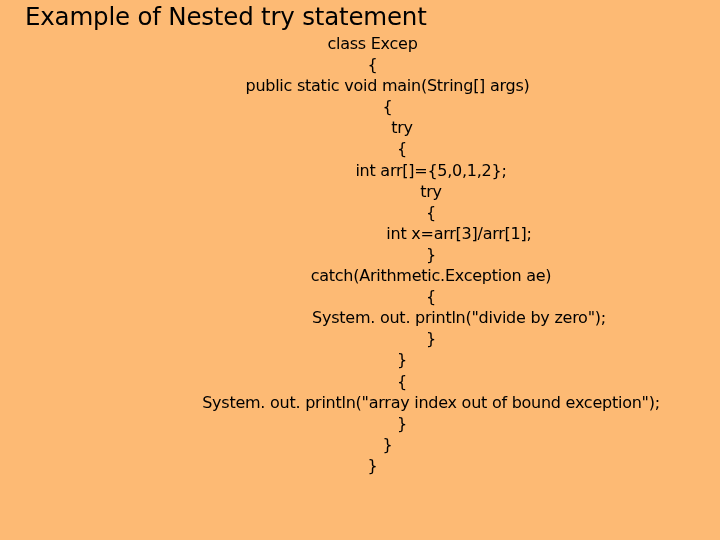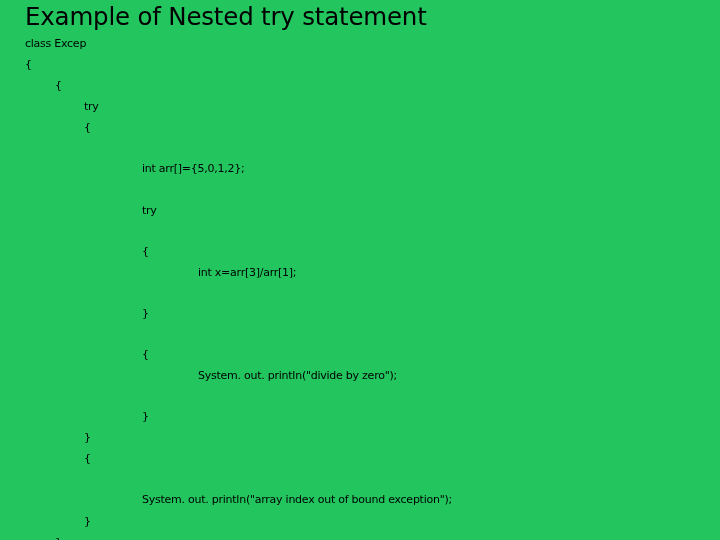--- a/index.html
+++ b/index.html
@@ -12,21 +12,21 @@
     height: 540px;
     background: #ffffff;
     font-family: "Liberation Sans", "DejaVu Sans", sans-serif;
     color: #000000;
     overflow: hidden;
   }
   #slide {
     position: relative;
     width: 720px;
     height: 540px;
-    background: #22c55e;
+    background: #fdba74;
   }
   #slide-title {
     position: absolute;
     left: 25px;
     top: 2px;
     width: 670px;
     font-family: "DejaVu Sans", sans-serif;
     font-size: 24.5px;
     font-weight: 400;
     line-height: 30px;
@@ -35,53 +35,56 @@
     white-space: nowrap;
   }
   #code-block {
     position: absolute;
     left: 0;
     top: 33px;
     width: 720px;
   }
   .code-line {
     font-family: "DejaVu Sans", sans-serif;
-    font-size: 11px;
+    font-size: 16px;
     font-weight: 400;
     line-height: 21.1px;
     height: 21.1px;
     color: #000000;
     white-space: pre;
     letter-spacing: -0.25px;
+    text-align: center;
   }
   
   .ind-0 { padding-left: 25px;  }
   .ind-1 { padding-left: 55px;  }
   .ind-2 { padding-left: 84px;  }
-  .ind-3 { padding-left: 142px; margin-top: 20px; }
+  .ind-3 { padding-left: 142px; }
   .ind-4 { padding-left: 198px; }
 </style>
 </head>
 <body>
 
 <div id="slide">
 
   <div id="slide-title">Example of Nested try statement</div>
 
   <div id="code-block">
       <div class="code-line ind-0">class Excep</div>
       <div class="code-line ind-0">{</div>
+      <div class="code-line ind-1">public static void main(String[] args)</div>
       <div class="code-line ind-1">{</div>
       <div class="code-line ind-2">try</div>
       <div class="code-line ind-2">{</div>
       <div class="code-line ind-3">int arr[]={5,0,1,2};</div>
       <div class="code-line ind-3">try</div>
       <div class="code-line ind-3">{</div>
       <div class="code-line ind-4">int x=arr[3]/arr[1];</div>
       <div class="code-line ind-3">}</div>
+      <div class="code-line ind-3">catch(Arithmetic.Exception ae)</div>
       <div class="code-line ind-3">{</div>
       <div class="code-line ind-4">System. out. println("divide by zero");</div>
       <div class="code-line ind-3">}</div>
       <div class="code-line ind-2">}</div>
       <div class="code-line ind-2">{</div>
       <div class="code-line ind-3">System. out. println("array index out of bound exception");</div>
       <div class="code-line ind-2">}</div>
       <div class="code-line ind-1">}</div>
       <div class="code-line ind-0">}</div>
     </div>

